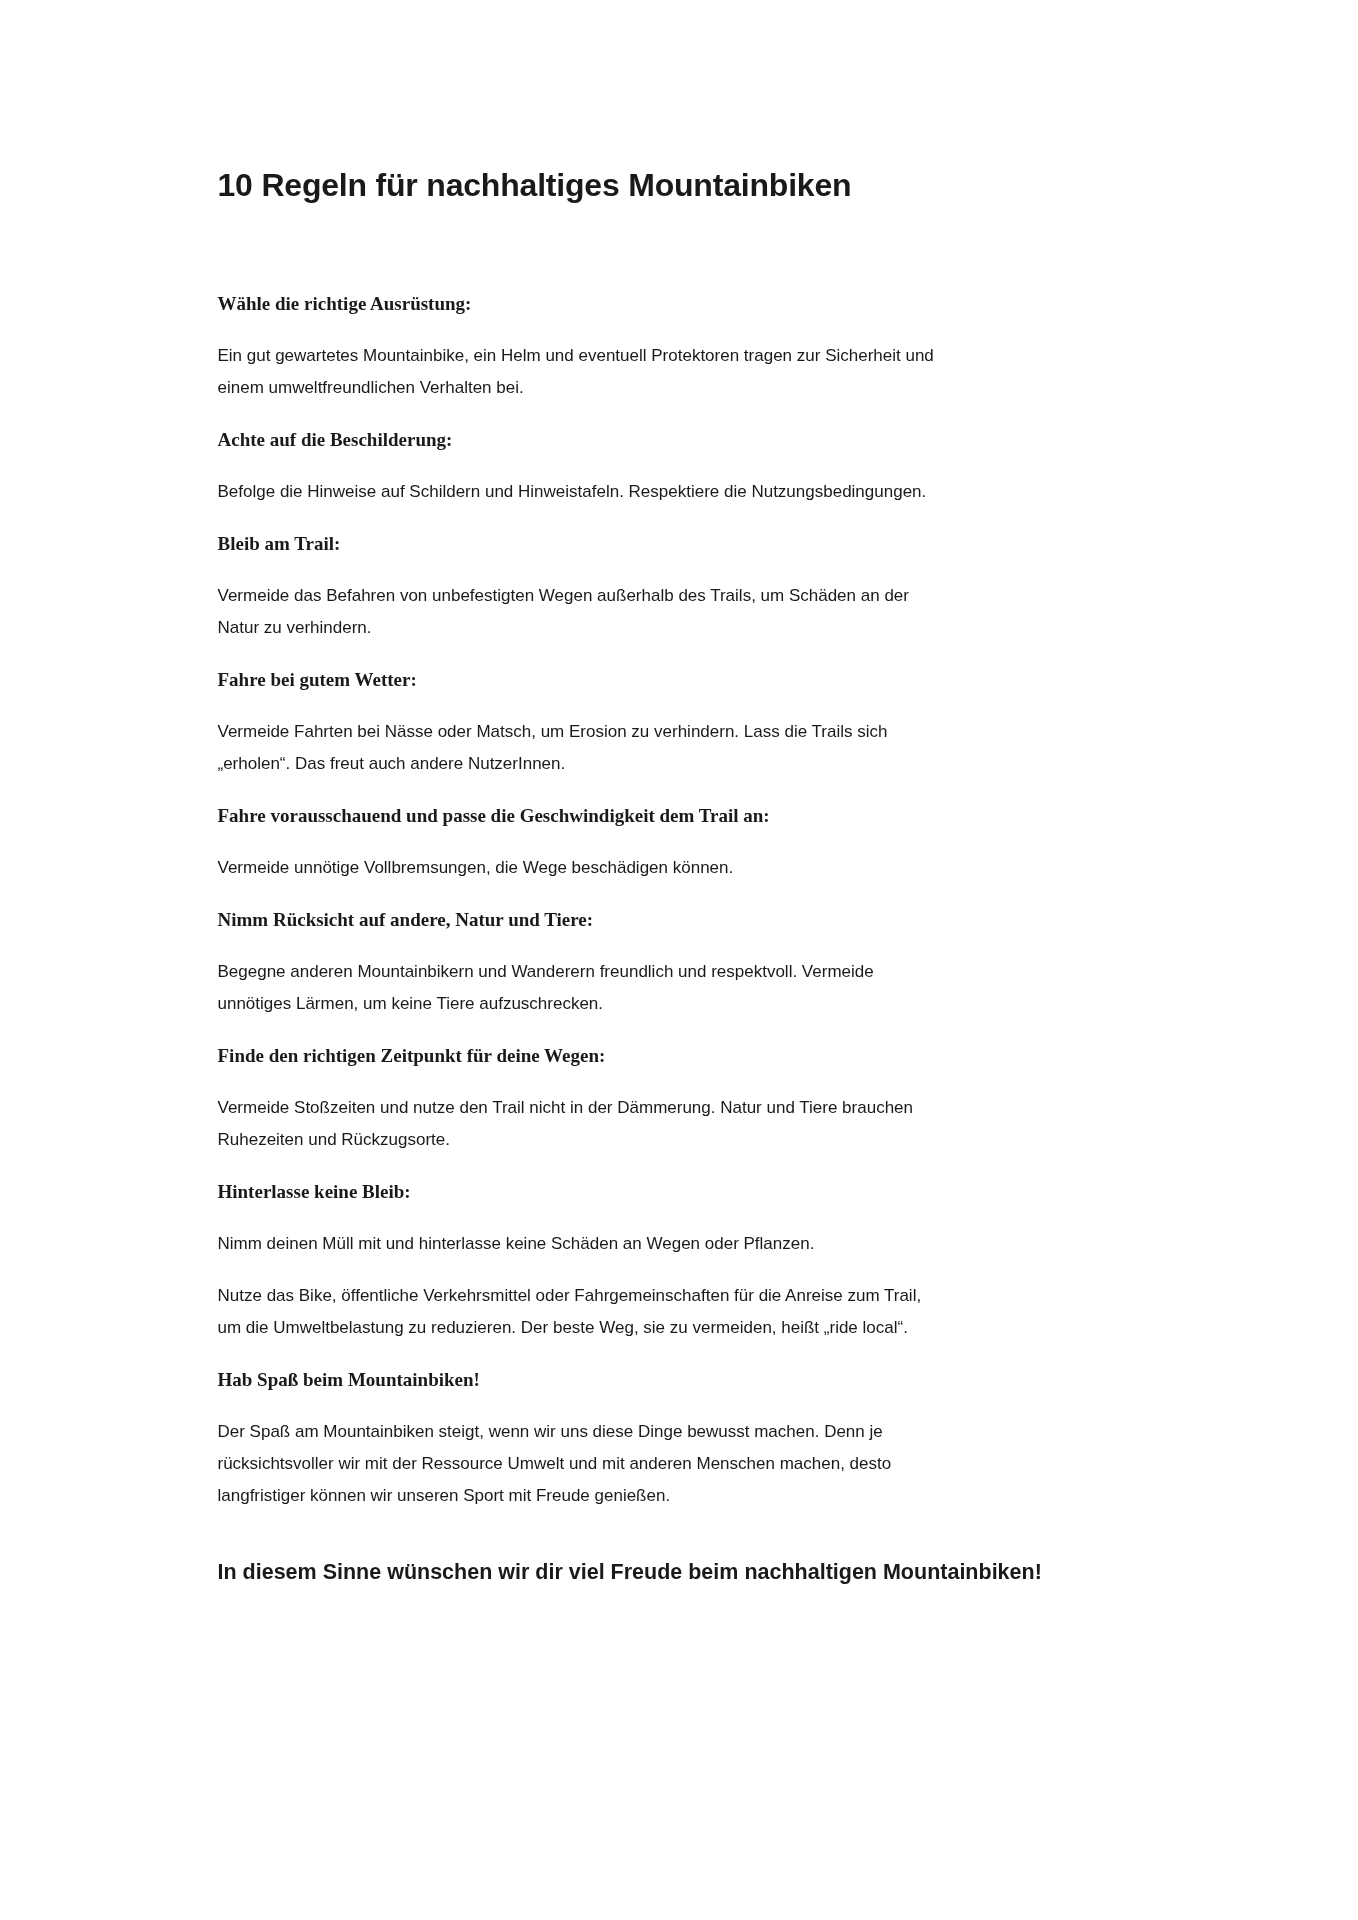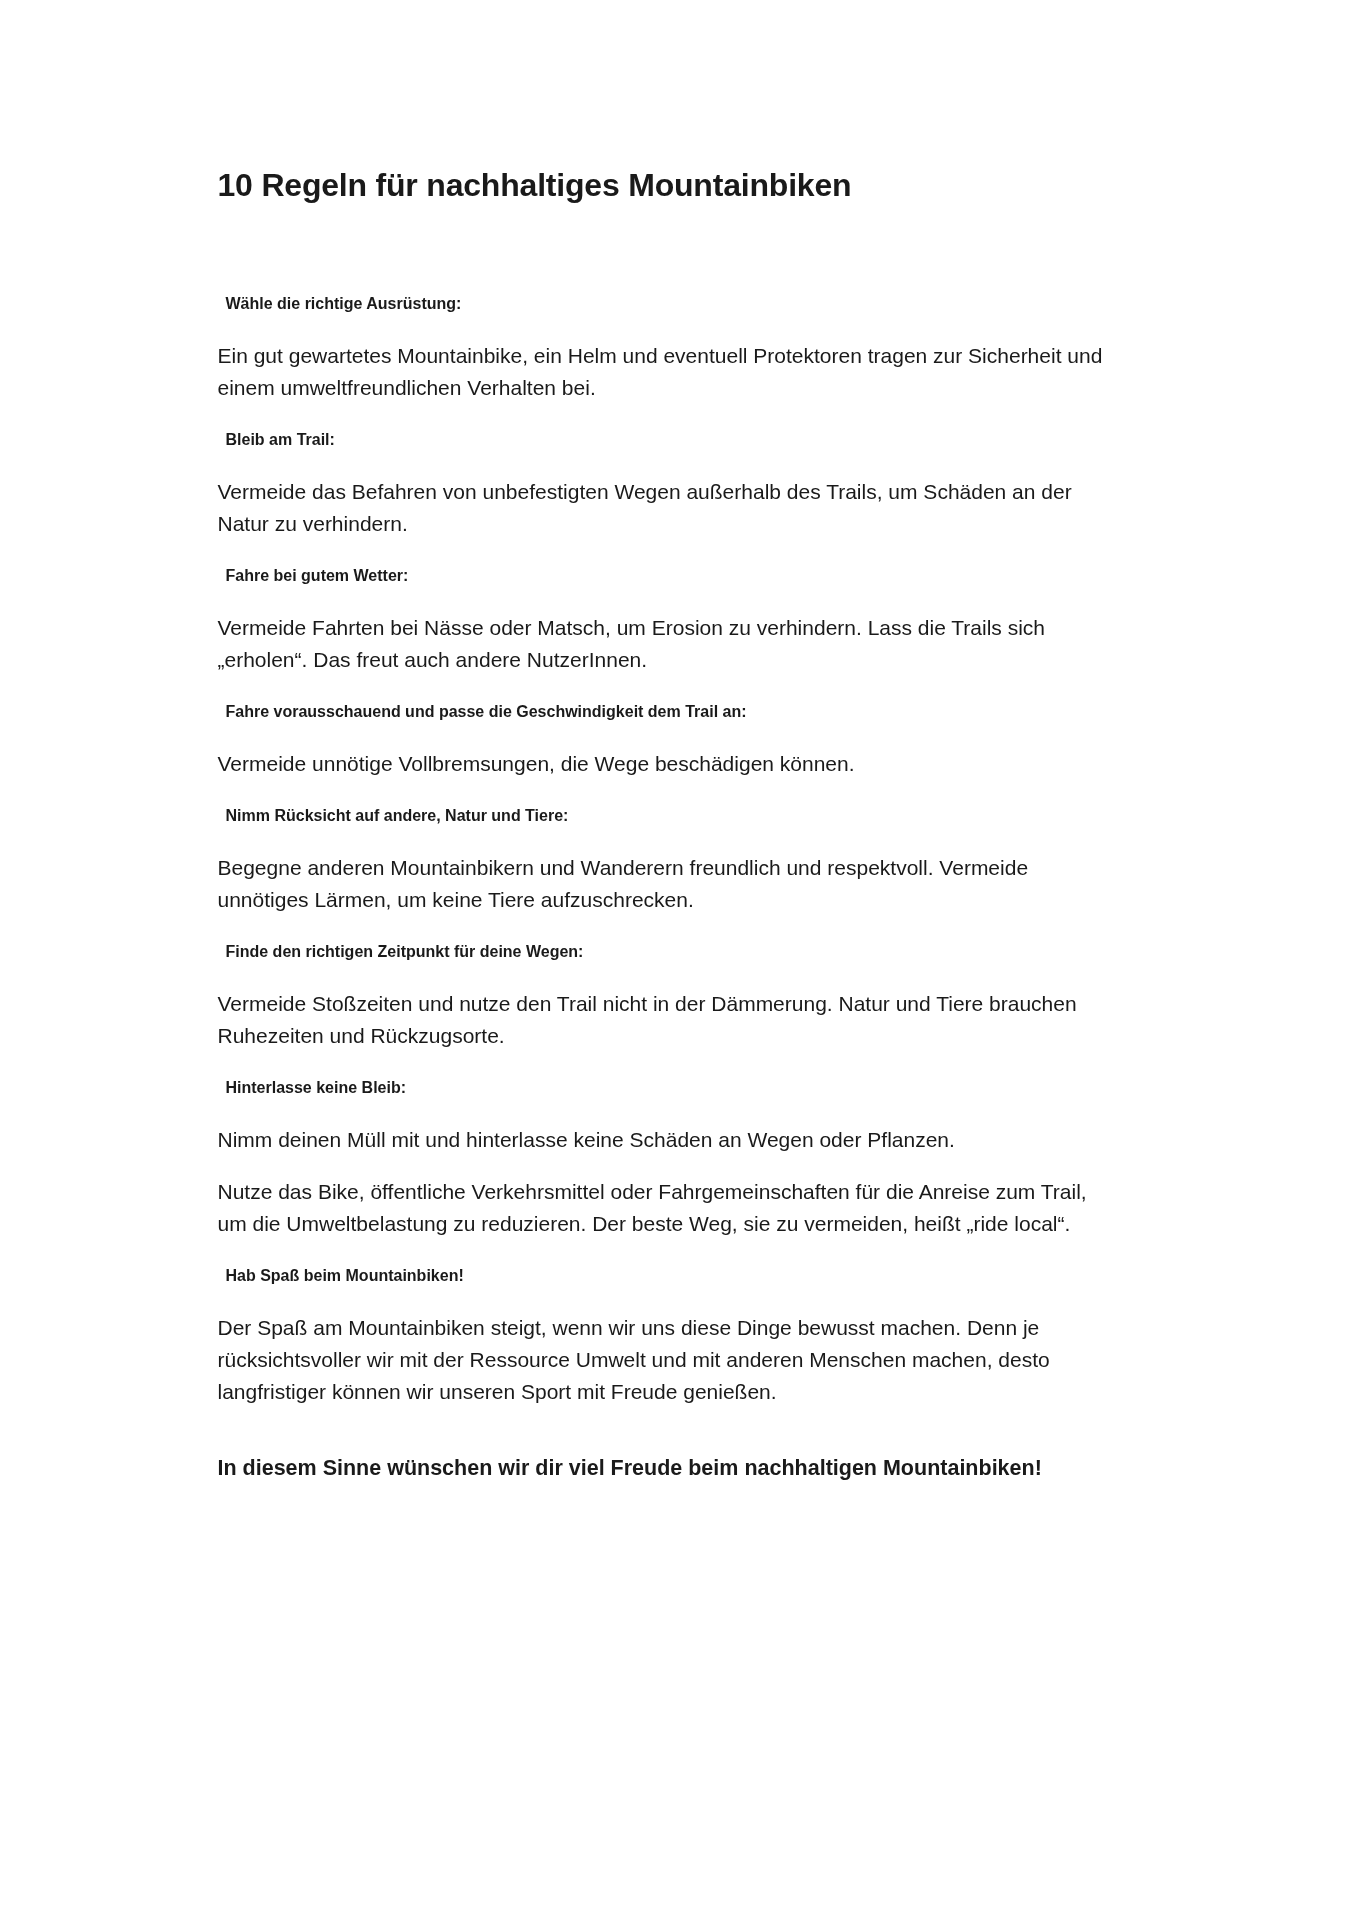--- a/index.html
+++ b/index.html
@@ -20,27 +20,28 @@
     overflow: hidden;
   }
   .doc-title {
     font-size: 32px;
     font-weight: 700;
     line-height: 38px;
     letter-spacing: -0.2px;
     margin: 0 0 84px 0;
   }
   .sec-heading {
-    font-size: 16px;
+    font-size: 19px;
     font-weight: 700;
     line-height: 32px;
-    margin: 0 0 20px 8px;
+    margin: 0 0 20px 0;
+    font-family: Liberation Serif, serif;
   }
   .sec-body {
-    font-size: 21px;
+    font-size: 17px;
     font-weight: 400;
     line-height: 32px;
     margin: 0 0 20px 0;
     white-space: pre-line;
   }
   .closing {
     font-size: 21.5px;
     font-weight: 700;
     line-height: 32px;
     margin: 44px 0 4px 0;
@@ -52,20 +53,24 @@
 <div class="page">
   <h1 class="doc-title">10 Regeln für nachhaltiges Mountainbiken</h1>
 
   <main>
     <section>
       <p class="sec-heading">Wähle die richtige Ausrüstung:</p>
       <p class="sec-body">Ein gut gewartetes Mountainbike, ein Helm und eventuell Protektoren tragen zur Sicherheit und
 einem umweltfreundlichen Verhalten bei.</p>
     </section>
 
+    <section>
+      <p class="sec-heading">Achte auf die Beschilderung:</p>
+      <p class="sec-body">Befolge die Hinweise auf Schildern und Hinweistafeln. Respektiere die Nutzungsbedingungen.</p>
+    </section>
 
     <section>
       <p class="sec-heading">Bleib am Trail:</p>
       <p class="sec-body">Vermeide das Befahren von unbefestigten Wegen außerhalb des Trails, um Schäden an der
 Natur zu verhindern.</p>
     </section>
 
     <section>
       <p class="sec-heading">Fahre bei gutem Wetter:</p>
       <p class="sec-body">Vermeide Fahrten bei Nässe oder Matsch, um Erosion zu verhindern. Lass die Trails sich

